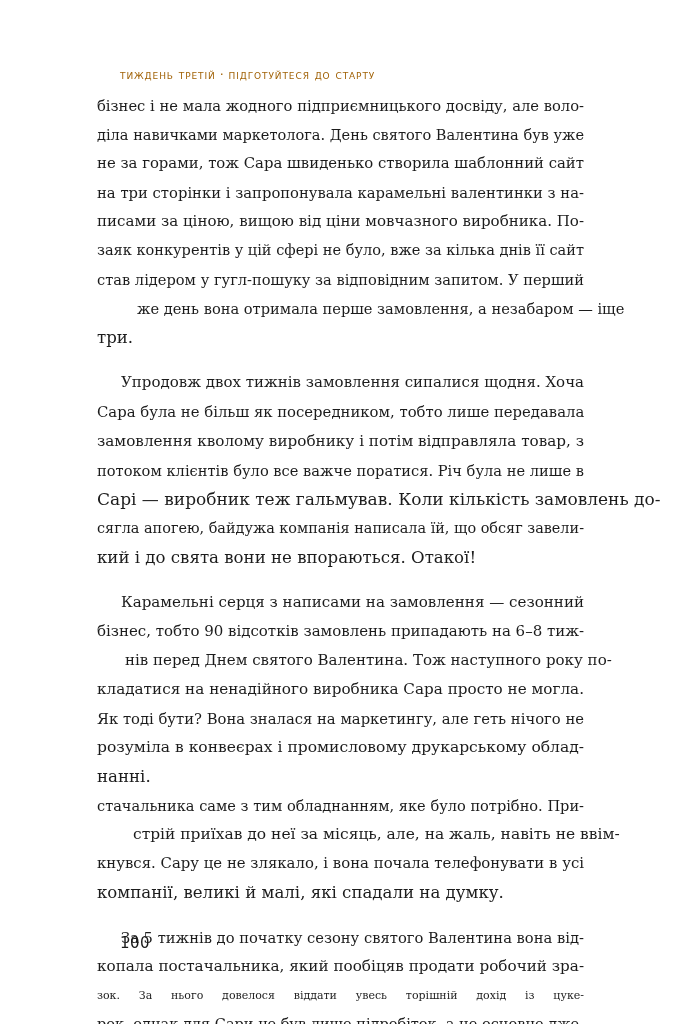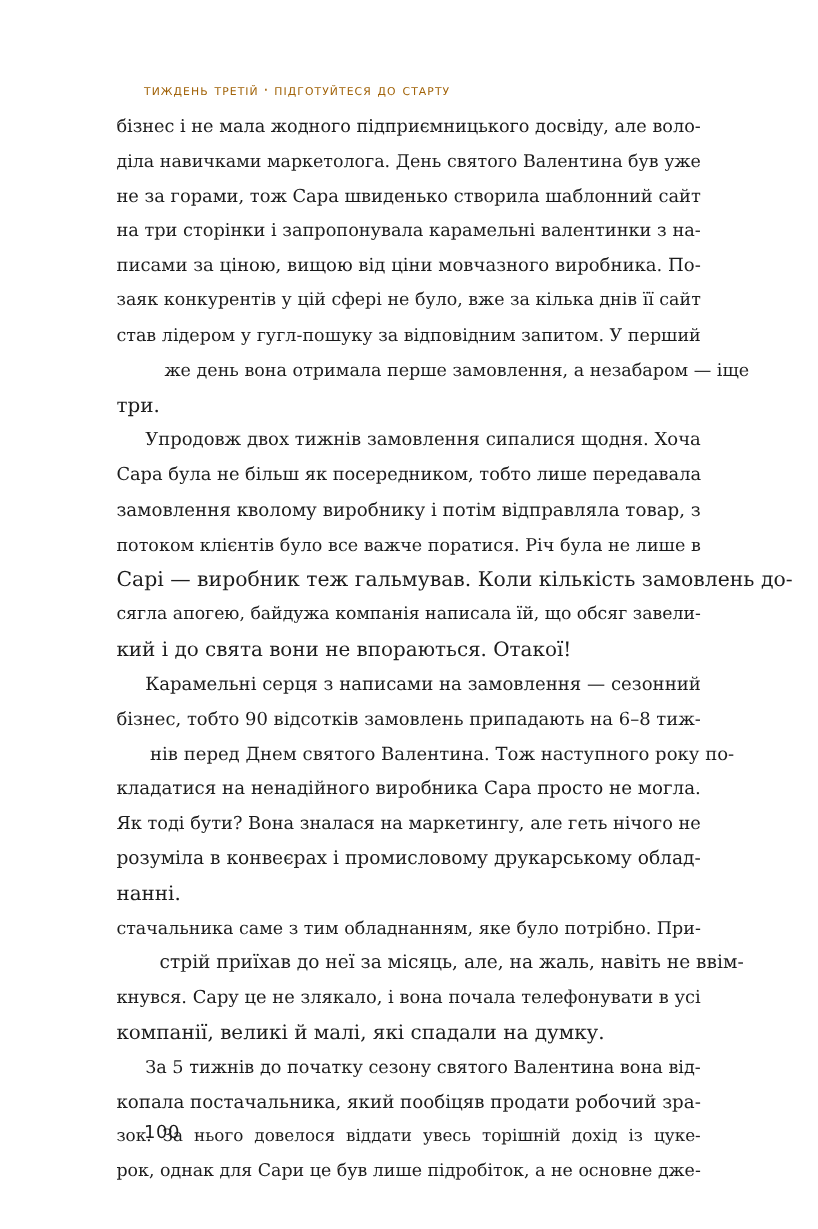--- a/index.html
+++ b/index.html
@@ -46,20 +46,21 @@
       text-align: justify;
       text-align-last: justify;
       height: 29.05px;
       overflow: visible;
     }
     .line.last {
       text-align-last: left;
     }
     .line.indent {
       padding-left: 24px;
+      margin-top: 16px;
     }
     .page-number {
       position: absolute;
       left: 120px;
       top: 934px;
       font-family: "DejaVu Sans", sans-serif;
       font-size: 15px;
       letter-spacing: 0.5px;
       color: #1a1a1a;
     }
@@ -108,19 +109,19 @@
   <div>
     <span class="line" style="font-size: 14.56px;">стачальника саме з тим обладнанням, яке було потрібно. При-</span>
     <span class="line" style="font-size: 15.48px; margin-left: 36px;">стрій приїхав до неї за місяць, але, на жаль, навіть не ввім-</span>
     <span class="line" style="font-size: 14.89px;">кнувся. Сару це не злякало, і вона почала телефонувати в усі</span>
     <span class="line last">компанії, великі й малі, які спадали на думку.</span>
   </div>
 
   <div>
     <span class="line indent" style="font-size: 14.71px;">За 5 тижнів до початку сезону святого Валентина вона від-</span>
     <span class="line" style="font-size: 15.21px;">копала постачальника, який пообіцяв продати робочий зра-</span>
-    <span class="line" style="font-size: 14px;">зок. За нього довелося віддати увесь торішній дохід із цуке-</span>
+    <span class="line" style="font-size: 11px;">зок. За нього довелося віддати увесь торішній дохід із цуке-</span>
     <span class="line" style="font-size: 14.51px;">рок, однак для Сари це був лише підробіток, а не основне дже-</span>
 
   </div>
 </div>
 
 <div class="page-number">100</div>
 
 </body></html>

